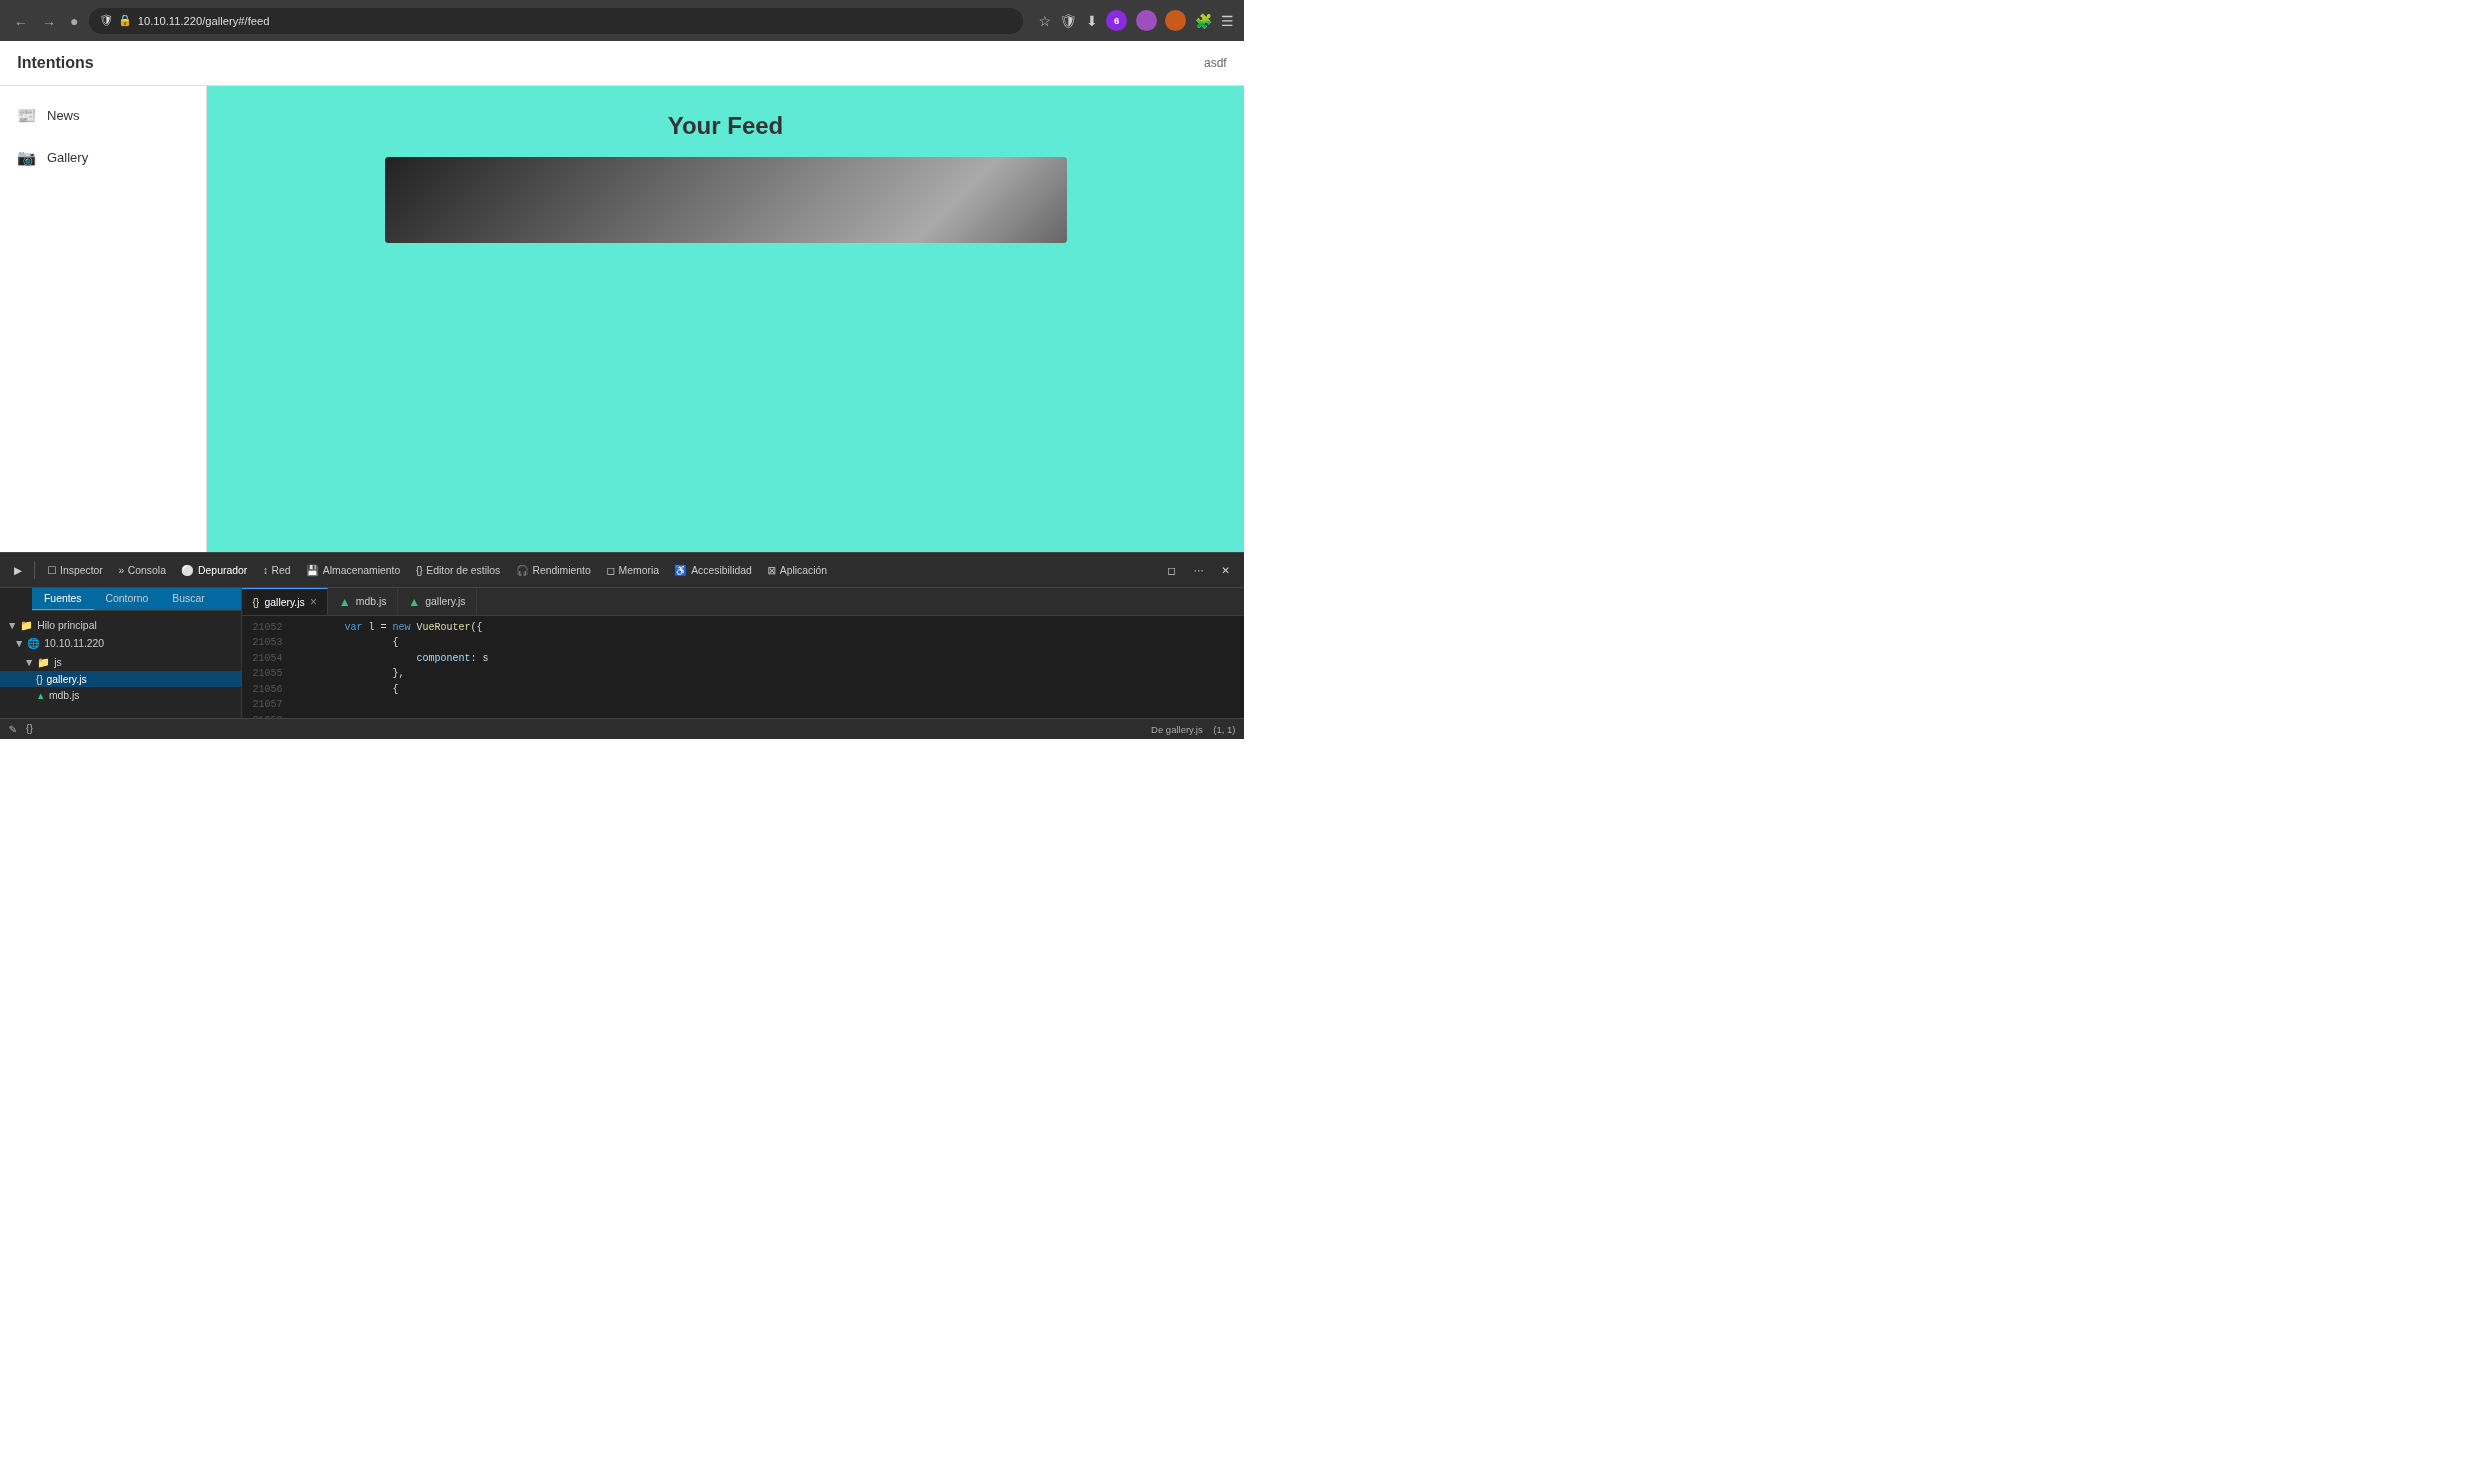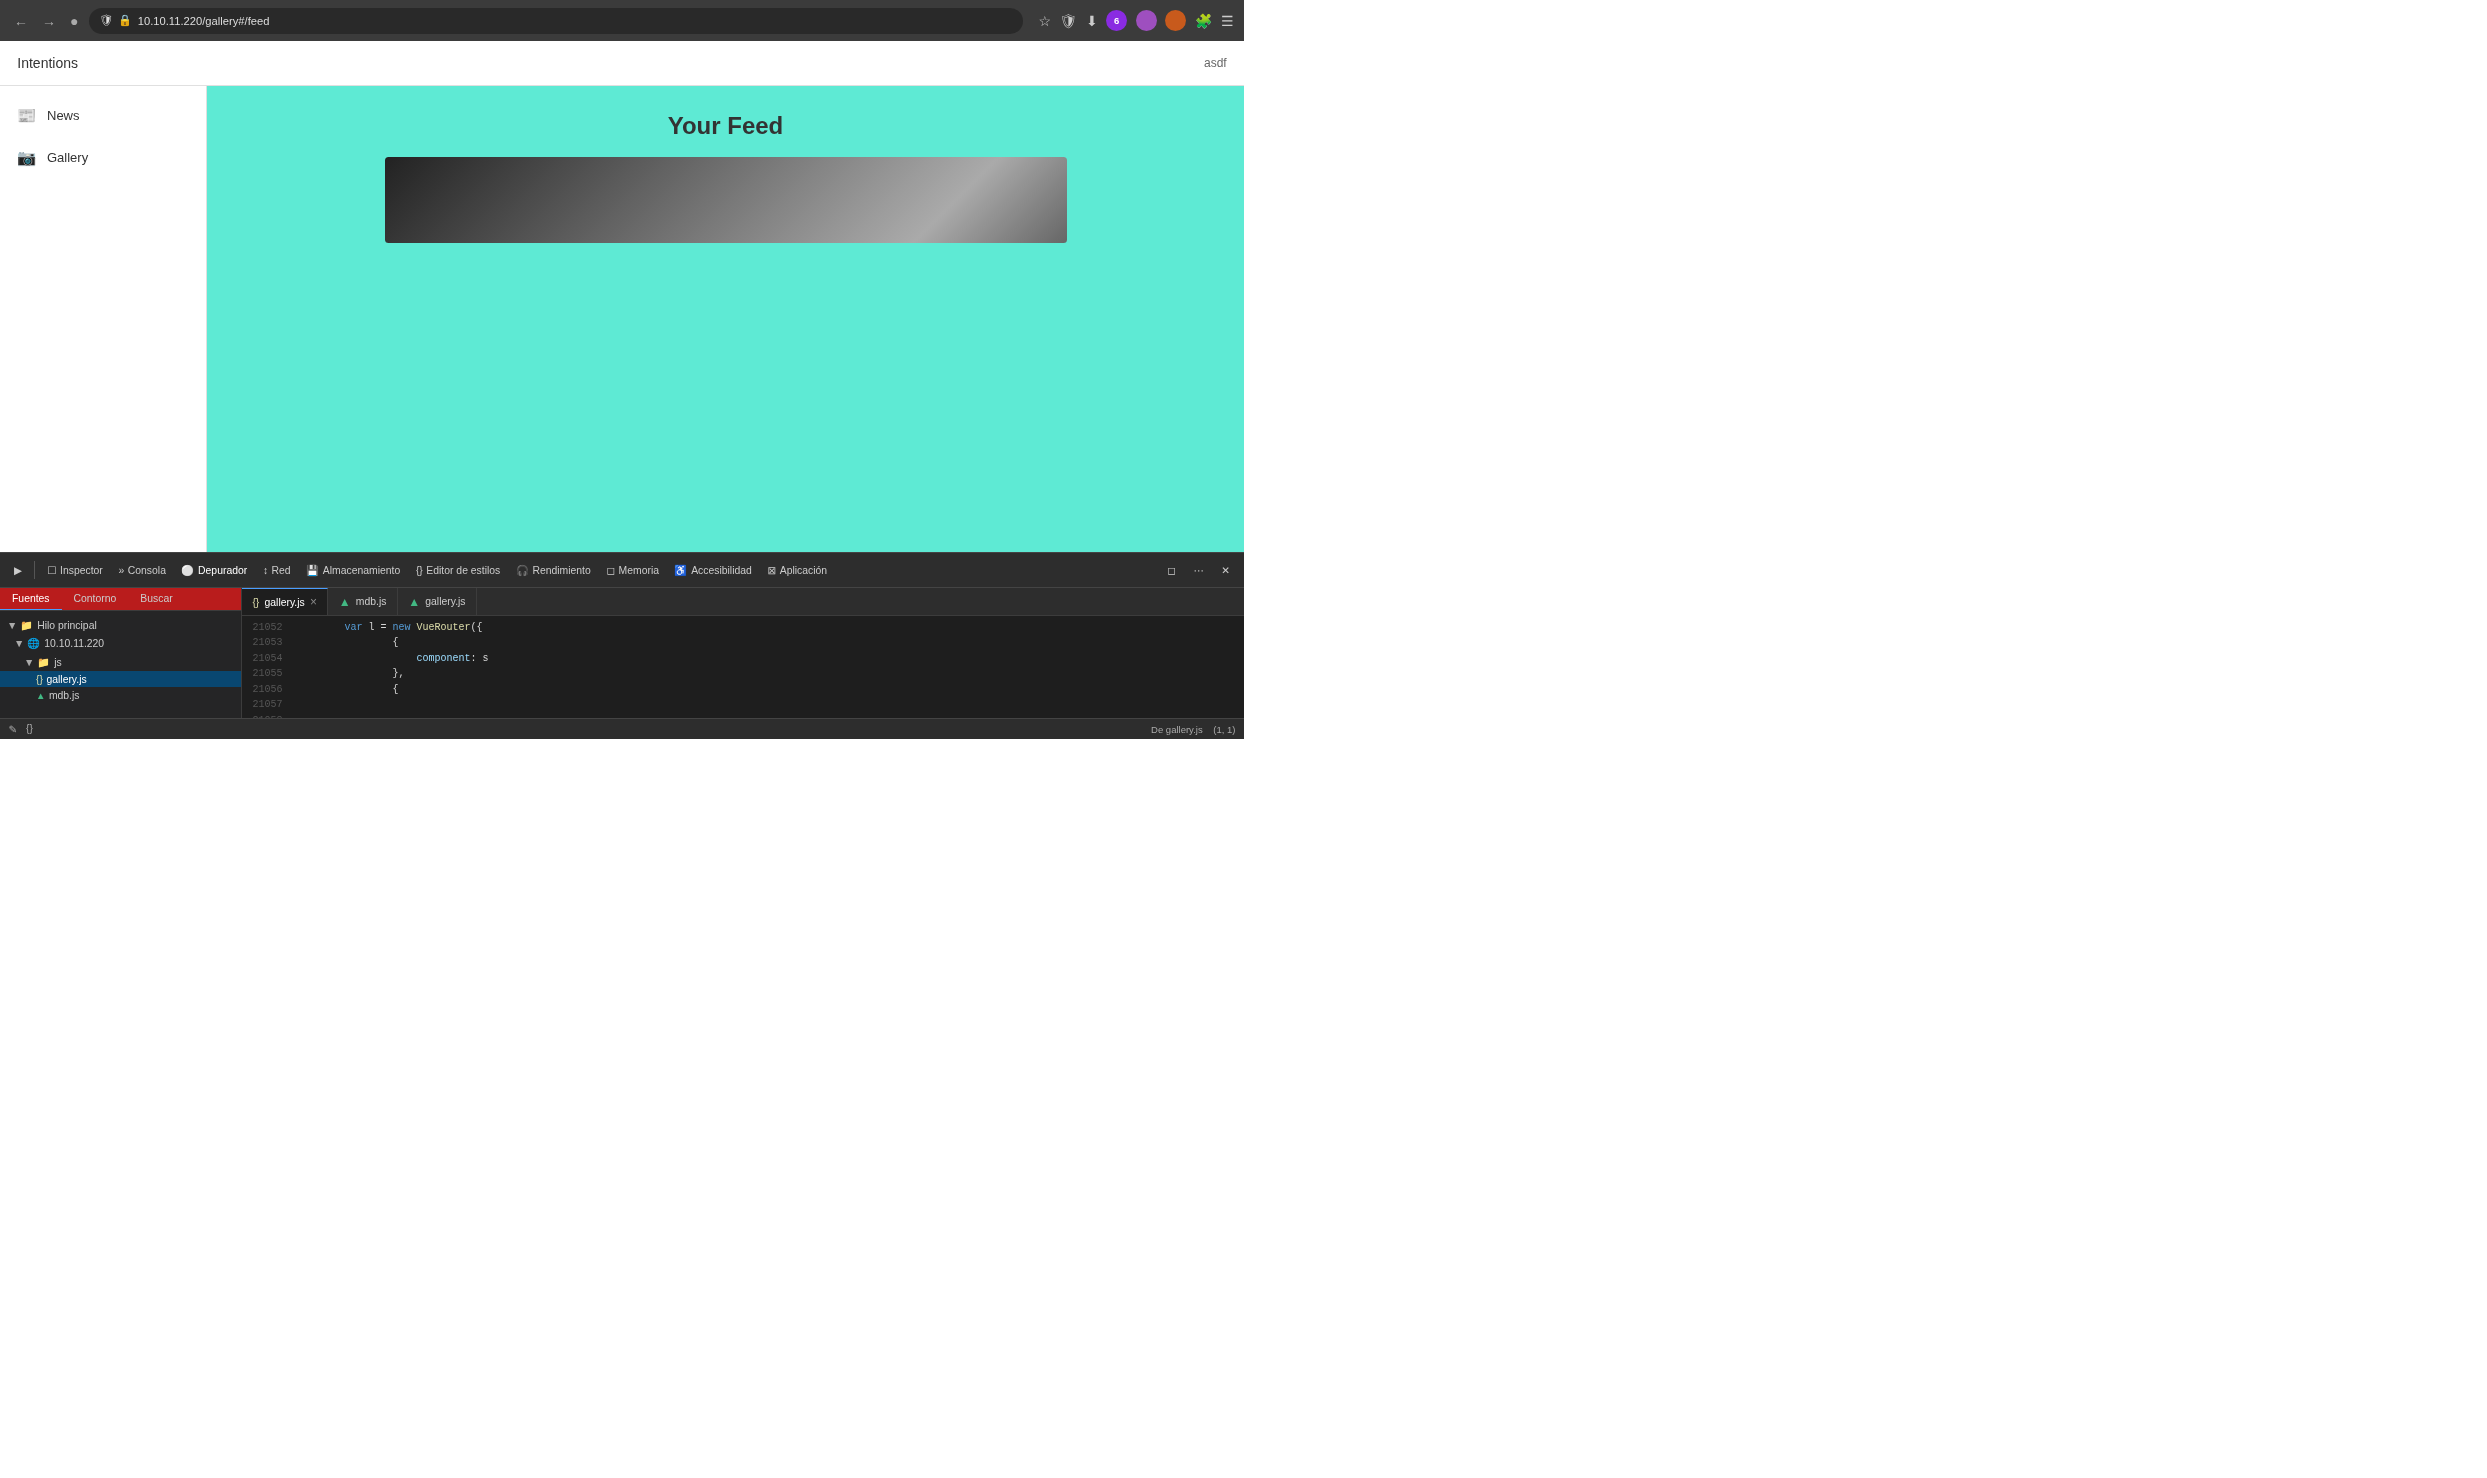--- a/index.html
+++ b/index.html
@@ -45,21 +45,21 @@
     
     .app-header {
       height: 45px;
       background: #fff;
       border-bottom: 0.9px solid #e0e0e0;
       display: flex;
       align-items: center;
       justify-content: space-between;
       padding: 0 17.3px;
     }
-    .app-title { font-size: 14px; font-weight: 400; color: #333; }
+    .app-title { font-size: 16px; font-weight: 700; color: #333; }
     .app-user { font-size: 12px; color: #666; }
 
     
     .main-area {
       display: flex;
       height: calc(739px - 41px - 45px - 187px);
     }
 
     
     .sidebar {
@@ -147,22 +147,23 @@
     
     .sources-panel {
       width: 242px;
       background: #252526;
       border-right: 0.9px solid #3c3c3c;
       display: flex;
       flex-direction: column;
     }
     .sources-tabs {
       display: flex;
-      background: #b91c1c;
+      background: #0369a1;
       border-bottom: 0.9px solid #3c3c3c;
+      margin-left: 32px;
     }
     .src-tab {
       padding: 5.2px 12px;
       font-size: 10.4px;
       color: #ccc;
       cursor: pointer;
       border-bottom: 1.7px solid transparent;
     }
     .src-tab.active { color: #fff; border-bottom-color: #4a9eff; }
 

